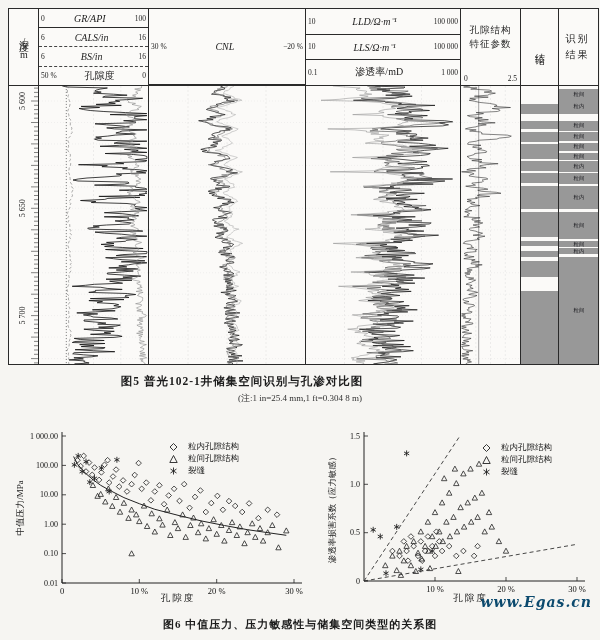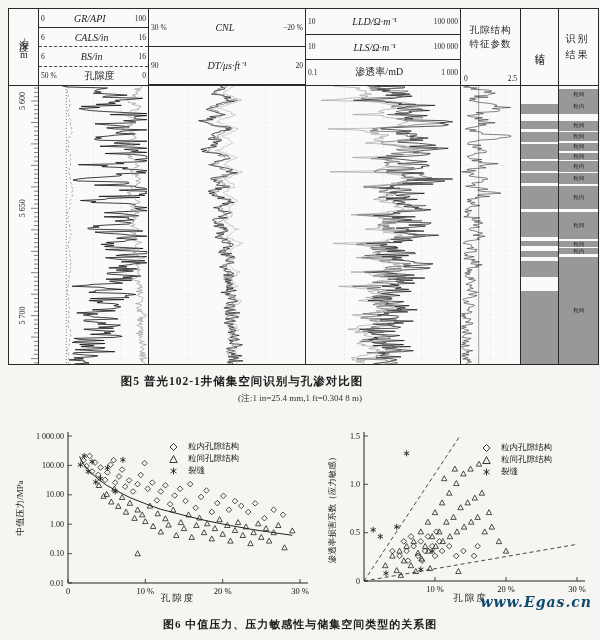--- a/index.html
+++ b/index.html
@@ -27,21 +27,21 @@
   .band span { font-size:6px; color:#15151a; letter-spacing:0; transform:scale(.9); white-space:nowrap; }
 
   
   .cap5 { position:absolute; left:0; top:374px; width:484px; text-align:center; font-weight:bold; font-size:11.5px; letter-spacing:1px; }
   .note5 { position:absolute; left:0; top:392px; width:600px; text-align:center; font-size:9px; color:#333; }
   .cap6 { position:absolute; left:0; top:617px; width:600px; text-align:center; font-weight:bold; font-size:11px; letter-spacing:1px; }
 
   
   .f6 { position:absolute; left:0; top:425px; width:600px; height:192px; }
   .plot { position:absolute; top:3px; }
-  #plotL { left:14px; width:300px; height:172px; }
+  #plotL { left:8px; width:300px; height:172px; }
   #plotR { left:306px; width:294px; height:172px; }
   .ylab { position:absolute; width:160px; text-align:center; font-size:9px; transform:translate(-50%,-50%) rotate(-90deg); white-space:nowrap; }
   #ylabL { left:20px; top:83px; }
   #ylabR { left:333px; top:83px; font-size:8.5px; }
   .xlab { position:absolute; top:167px; text-align:center; font-size:9.5px; letter-spacing:2px; }
   #xlabL { left:62px; width:232px; }
   #xlabR { left:364px; width:213px; }
   .legend { position:absolute; font-size:8.5px; }
   #legL { left:168px; top:16px; }
   #legR { left:481px; top:17px; }
@@ -176,25 +176,20 @@
           <path d="M102.5,0.0L102.7,1.0L102.3,2.0L95.7,3.1L101.6,4.1L97.8,5.1L96.6,6.1L99.0,7.2L97.2,8.2L93.5,9.2L96.8,10.2L93.5,11.2L88.8,12.3L87.7,13.3L88.2,14.3L89.7,15.3L89.2,16.4L96.5,17.4L93.0,18.4L97.2,19.4L102.3,20.4L100.6,21.5L98.4,22.5L99.8,23.5L92.6,24.5L90.8,25.5L90.6,26.6L91.0,27.6L87.0,28.6L89.1,29.6L88.9,30.7L94.2,31.7L95.1,32.7L93.7,33.7L94.9,34.7L96.9,35.8L91.8,36.8L90.3,37.8L93.8,38.8L88.6,39.9L85.5,40.9L85.5,41.9L83.0,42.9L88.7,43.9L89.9,45.0L91.0,46.0L94.7,47.0L97.2,48.0L94.1,49.1L95.9,50.1L95.5,51.1L97.4,52.1L94.3,53.1L90.6,54.2L94.0,55.2L90.4,56.2L90.3,57.2L91.4,58.3L95.5,59.3L91.6,60.3L92.2,61.3L92.2,62.3L91.9,63.4L97.3,64.4L91.7,65.4L92.3,66.4L90.8,67.5L92.8,68.5L88.6,69.5L92.9,70.5L89.3,71.5L93.1,72.6L95.4,73.6L97.2,74.6L95.6,75.6L97.0,76.6L97.2,77.7L96.5,78.7L100.0,79.7L99.4,80.7L95.2,81.8L95.1,82.8L95.6,83.8L91.4,84.8L93.4,85.8L91.7,86.9L91.9,87.9L99.7,88.9L96.3,89.9L99.0,91.0L99.4,92.0L101.8,93.0L100.0,94.0L96.9,95.0L101.4,96.1L101.1,97.1L97.1,98.1L98.4,99.1L95.8,100.2L91.5,101.2L92.9,102.2L94.1,103.2L89.8,104.2L94.1,105.3L88.1,106.3L91.5,107.3L89.6,108.3L93.3,109.4L96.5,110.4L95.3,111.4L95.1,112.4L96.0,113.4L97.4,114.5L100.7,115.5L101.1,116.5L96.8,117.5L95.1,118.5L92.3,119.6L91.6,120.6L97.3,121.6L95.8,122.6L91.5,123.7L96.8,124.7L95.6,125.7L100.1,126.7L95.4,127.7L95.9,128.8L97.6,129.8L93.0,130.8L96.8,131.8L97.3,132.9L93.7,133.9L95.4,134.9L95.0,135.9L90.9,136.9L95.1,138.0L95.8,139.0L91.7,140.0L94.7,141.0L97.0,142.1L99.5,143.1L98.6,144.1L95.1,145.1L91.4,146.1L97.1,147.2L93.5,148.2L97.0,149.2L91.4,150.2L96.6,151.3L97.6,152.3L98.6,153.3L94.6,154.3L98.0,155.3L102.6,156.4L100.2,157.4L96.9,158.4L96.4,159.4L96.8,160.5L96.8,161.5L99.8,162.5L99.6,163.5L98.1,164.5L98.4,165.6L94.0,166.6L97.1,167.6L96.9,168.6L97.6,169.6L103.3,170.7L105.3,171.7L100.5,172.7L98.4,173.7L97.7,174.8L103.5,175.8L102.2,176.8L102.4,177.8L96.9,178.8L98.6,179.9L99.1,180.9L100.3,181.9L96.6,182.9L101.3,184.0L98.4,185.0L99.1,186.0L99.3,187.0L99.2,188.0L100.6,189.1L99.8,190.1L98.2,191.1L96.2,192.1L92.2,193.2L95.0,194.2L100.6,195.2L101.1,196.2L97.7,197.2L99.1,198.3L102.3,199.3L100.9,200.3L103.2,201.3L98.3,202.4L101.6,203.4L103.2,204.4L97.1,205.4L104.1,206.4L99.9,207.5L100.0,208.5L98.4,209.5L100.9,210.5L103.6,211.5L103.7,212.6L103.6,213.6L103.6,214.6L101.8,215.6L101.4,216.7L96.6,217.7L102.5,218.7L102.4,219.7L100.6,220.7L97.5,221.8L98.4,222.8L102.4,223.8L97.8,224.8L104.0,225.9L102.8,226.9L103.8,227.9L107.0,228.9L107.3,229.9L105.7,231.0L99.9,232.0L103.7,233.0L98.3,234.0L104.1,235.1L100.6,236.1L100.5,237.1L103.2,238.1L97.9,239.1L99.4,240.2L103.6,241.2L101.4,242.2L103.7,243.2L104.4,244.3L99.6,245.3L104.0,246.3L97.6,247.3L103.9,248.3L99.7,249.4L103.1,250.4L100.7,251.4L101.2,252.4L100.9,253.5L100.9,254.5L105.4,255.5L100.3,256.5L100.9,257.5L107.4,258.6L104.3,259.6L103.0,260.6L101.3,261.6L105.0,262.6L104.6,263.7L102.9,264.7L100.7,265.7L105.8,266.7L101.1,267.8L106.7,268.8L100.4,269.8L105.5,270.8L107.7,271.8L100.8,272.9L104.2,273.9L101.9,274.9L104.5,275.9L105.4,277.0L106.3,278.0L102.5,279" fill="none" stroke="#8a8a8a" stroke-width="0.6"></path>
         </svg></div>
   </div>
 
   <div class="col c-t2">
     <div class="hd">
       <div class="hrow sep-s">
         <span class="num">30 %</span>
         <span class="lab">CNL</span>
         <span class="num">−20 %</span>
-      </div>
-      <div class="hrow sep-s">
-        <span class="num">90</span>
-        <span class="lab">DT/μs·ft⁻¹</span>
-        <span class="num">20</span>
       </div>
     </div>
     <div class="bd" id="body-t2"><svg width="156" height="279">
           <line x1="39.0" y1="0" x2="39.0" y2="279" stroke="#dcdcdc" stroke-width="0.5" stroke-dasharray="2,2"></line>
           <line x1="78.0" y1="0" x2="78.0" y2="279" stroke="#dcdcdc" stroke-width="0.5" stroke-dasharray="2,2"></line>
           <line x1="117.0" y1="0" x2="117.0" y2="279" stroke="#dcdcdc" stroke-width="0.5" stroke-dasharray="2,2"></line>
           <line x1="0" y1="15.0" x2="156" y2="15.0" stroke="#e4e4e4" stroke-width="0.5" stroke-dasharray="1,2"></line>
           <line x1="0" y1="36.5" x2="156" y2="36.5" stroke="#e4e4e4" stroke-width="0.5" stroke-dasharray="1,2"></line>
           <line x1="0" y1="57.9" x2="156" y2="57.9" stroke="#e4e4e4" stroke-width="0.5" stroke-dasharray="1,2"></line>
           <line x1="0" y1="79.4" x2="156" y2="79.4" stroke="#e4e4e4" stroke-width="0.5" stroke-dasharray="1,2"></line>

